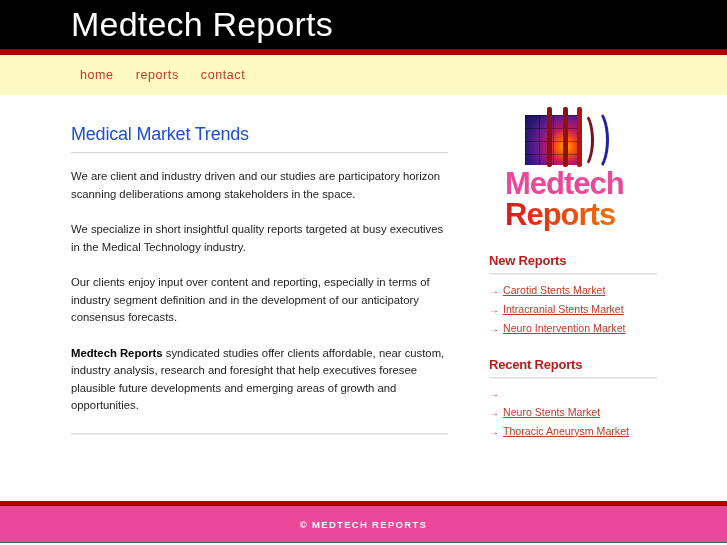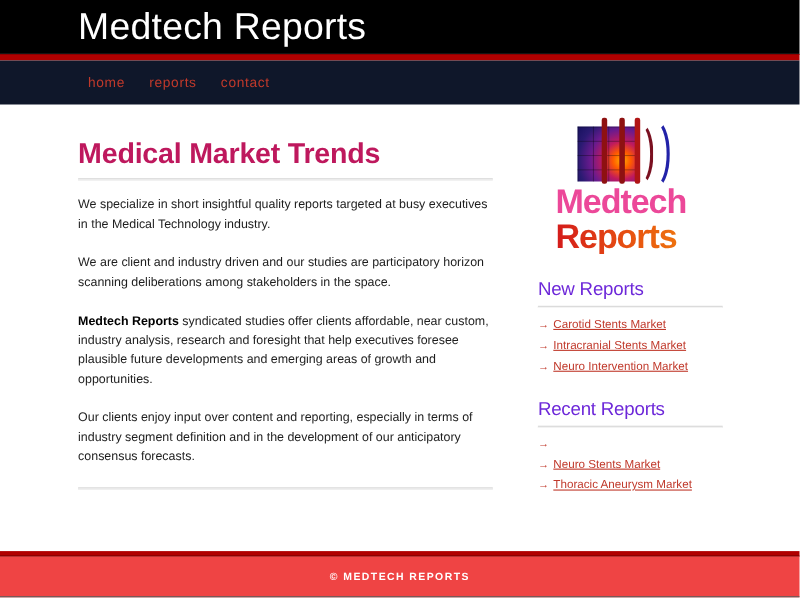--- a/index.html
+++ b/index.html
@@ -35,21 +35,21 @@
   .header-rule {
     height: 6px;
     background: #b00000;
     border-top: 1px solid #8e0000;
     box-sizing: border-box;
   }
 
   
   .nav {
     height: 40px;
-    background: #0f172a;
+    background: #fef9c3;
     padding-left: 80px;
     box-sizing: border-box;
     display: flex;
     align-items: center;
     gap: 22px;
   }
   .nav a {
     color: #c0392b;
     font-size: 12.5px;
     text-decoration: none;
@@ -69,23 +69,23 @@
   }
   .sidebar {
     position: absolute;
     left: 489px;
     top: 10px;
     width: 168px;
   }
 
   
   .page-title {
-    color: #be185d;
-    font-size: 26px;
-    font-weight: bold;
+    color: #1d4ed8;
+    font-size: 18px;
+    font-weight: normal;
     margin: 0 0 7px 0;
     letter-spacing: -0.2px;
   }
   .rule {
     height: 1px;
     background: #d8d8d8;
     border-bottom: 1px solid #f4f4f4;
     margin-bottom: 14px;
   }
   .main p {
@@ -186,23 +186,23 @@
     background: linear-gradient(to right, #d41b1b 0%, #e85410 45%, #f4920c 100%);
     -webkit-background-clip: text;
     background-clip: text;
     color: #e04a14;
     -webkit-text-fill-color: transparent;
   }
 
   
   .side-section { margin-bottom: 22px; }
   .side-title {
-    font-size: 17px;
-    font-weight: normal;
-    color: #6d28d9;
+    font-size: 13px;
+    font-weight: bold;
+    color: #b91c1c;
     margin: 0 0 5px 0;
     letter-spacing: -0.2px;
   }
   .side-rule {
     height: 1px;
     background: #d8d8d8;
     border-bottom: 1px solid #f4f4f4;
     margin-bottom: 9px;
   }
   .side-link {
@@ -226,21 +226,21 @@
 
   
   .footer-rule {
     height: 5px;
     background: #b00000;
     border-bottom: 1px solid #6e0000;
     box-sizing: border-box;
   }
   .footer {
     height: 36px;
-    background: #ef4444;
+    background: #ec4899;
     display: flex;
     align-items: center;
     justify-content: center;
     border-bottom: 1px solid #5e5e5e;
   }
   .footer-text {
     color: #ffffff;
     font-size: 9.5px;
     font-weight: bold;
     letter-spacing: 1.3px;
@@ -260,27 +260,27 @@
   <a href="#">contact</a>
 </div>
 
 <div class="page">
 
   <div class="main">
     <h1 class="page-title">Medical Market Trends</h1>
     <div class="rule"></div>
 
 
+    <p><span>We are client and industry driven and our studies are participatory horizon scanning deliberations among stakeholders in the space.</span></p>
+
     <p><span>We specialize in short insightful quality reports targeted at busy executives in the Medical Technology industry.</span></p>
 
-    <p><span>We are client and industry driven and our studies are participatory horizon scanning deliberations among stakeholders in the space.</span></p>
+    <p><span>Our clients enjoy input over content and reporting, especially in terms of industry segment definition and in the development of our anticipatory consensus forecasts.</span></p>
 
     <p><b>Medtech Reports</b><span> syndicated studies offer clients affordable, near custom, industry analysis, research and foresight that help executives foresee plausible future developments and emerging areas of growth and opportunities.</span></p>
-
-    <p><span>Our clients enjoy input over content and reporting, especially in terms of industry segment definition and in the development of our anticipatory consensus forecasts.</span></p>
 
     <div class="rule-bottom"></div>
   </div>
 
   <div class="sidebar">
 
     <div class="logo">
       <div class="logo-graphic">
         <div class="logo-square"></div>
         <div class="logo-arc2"></div>

